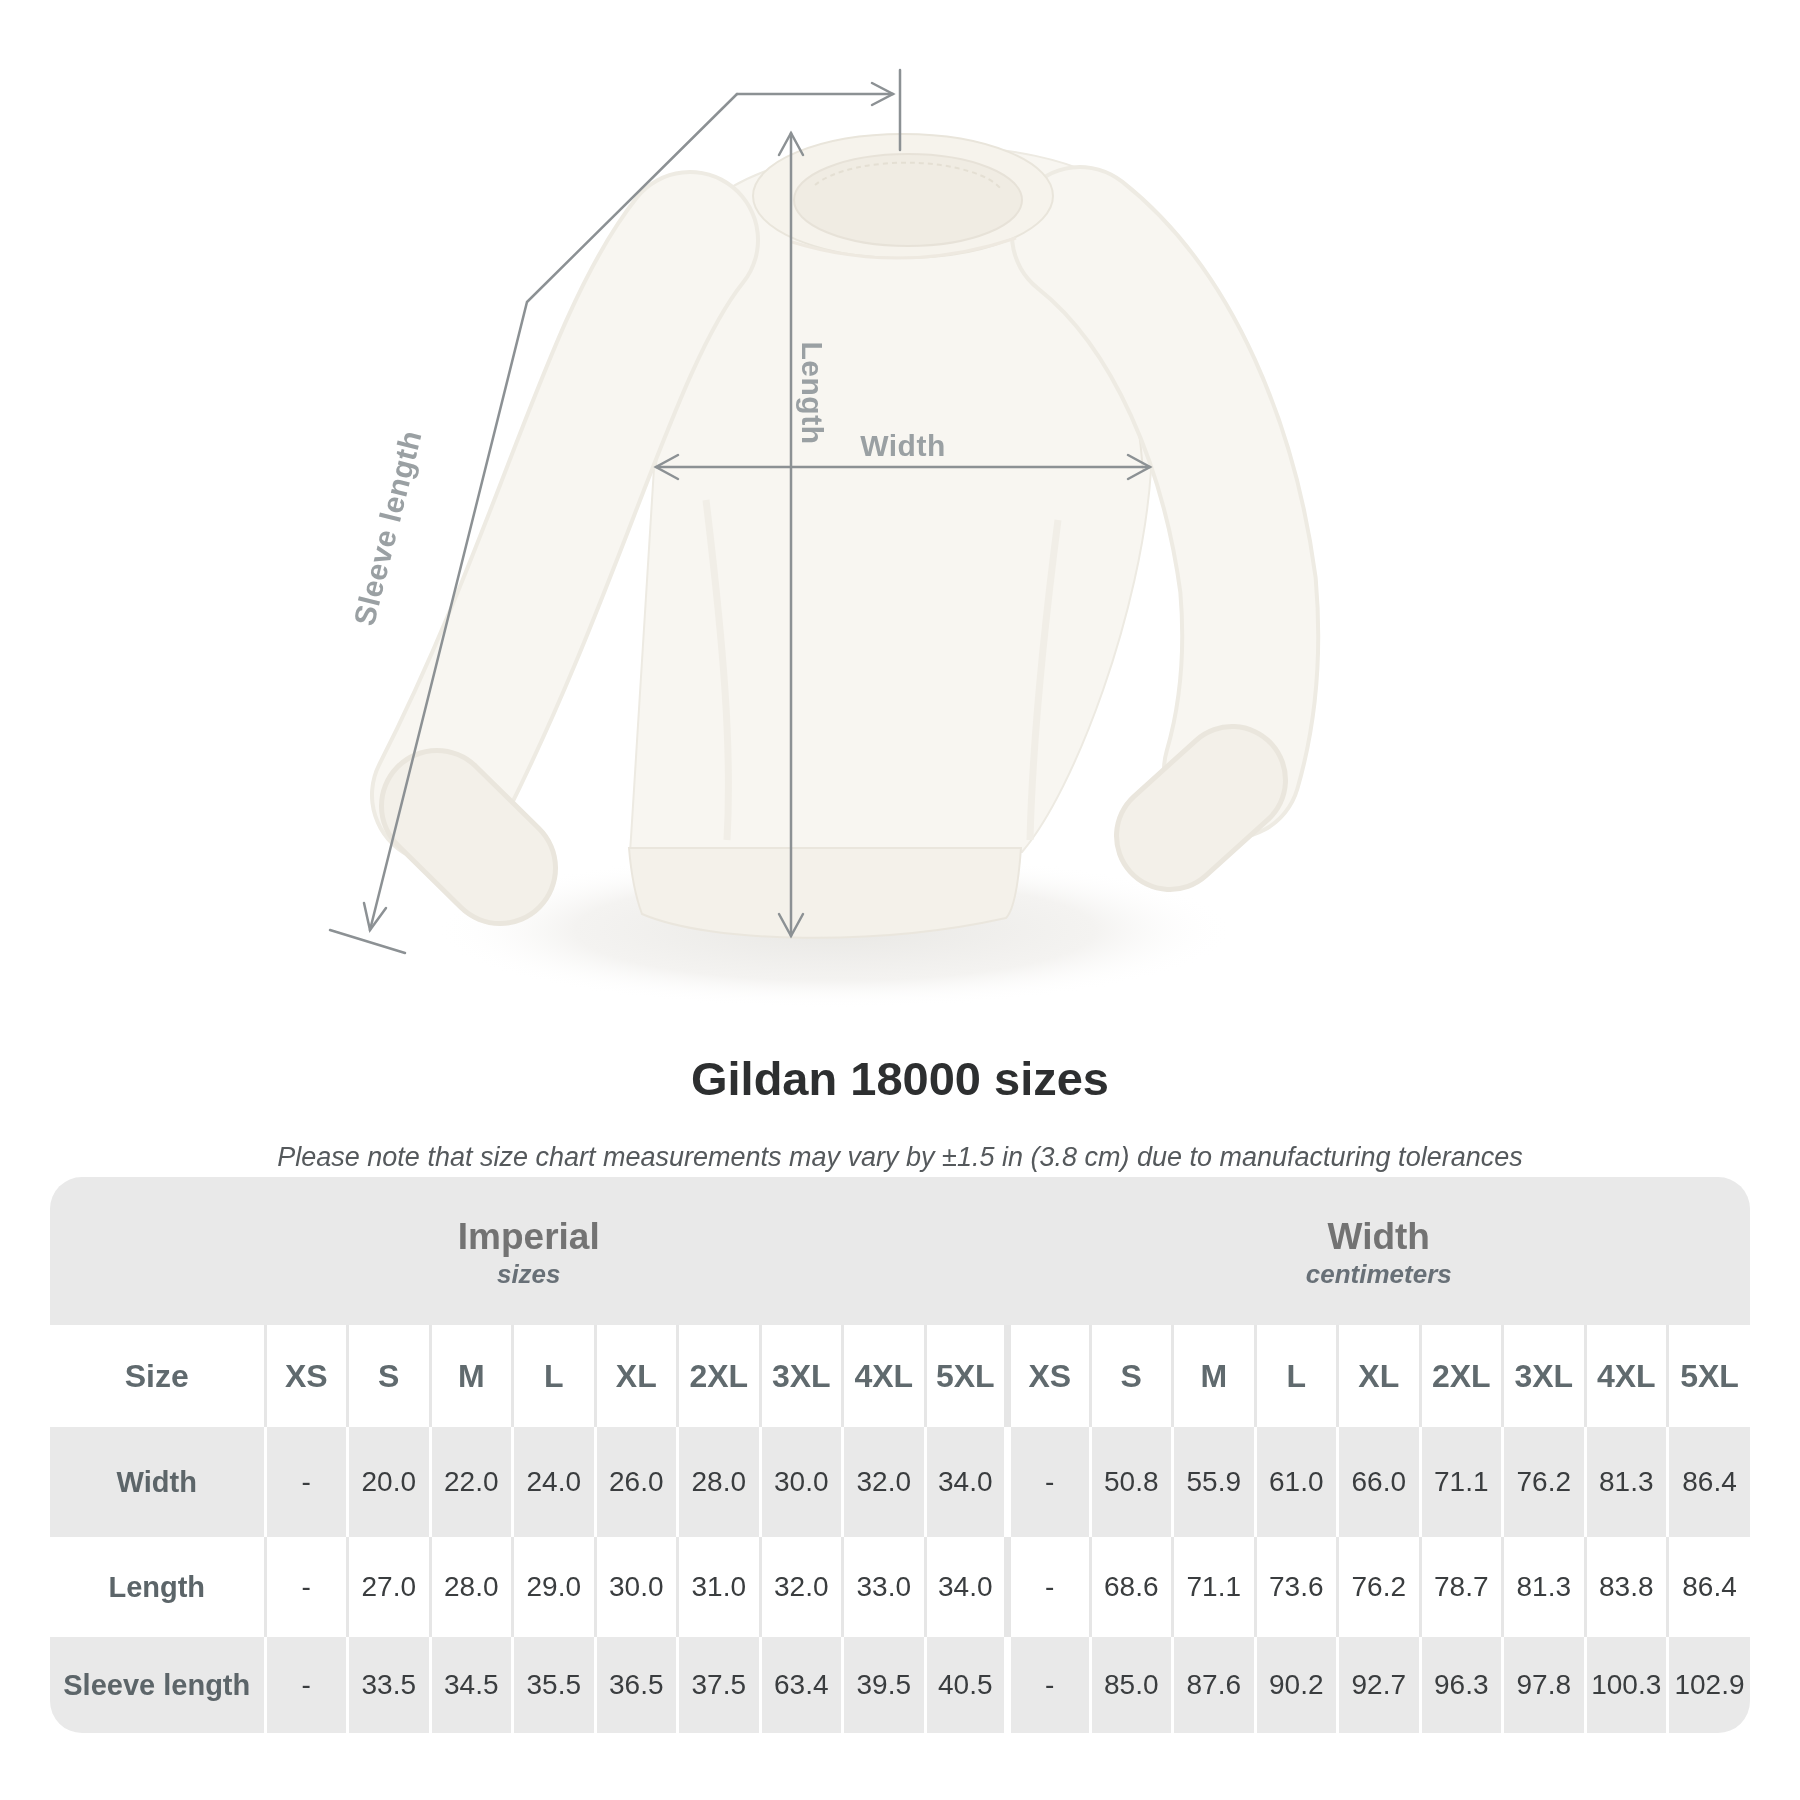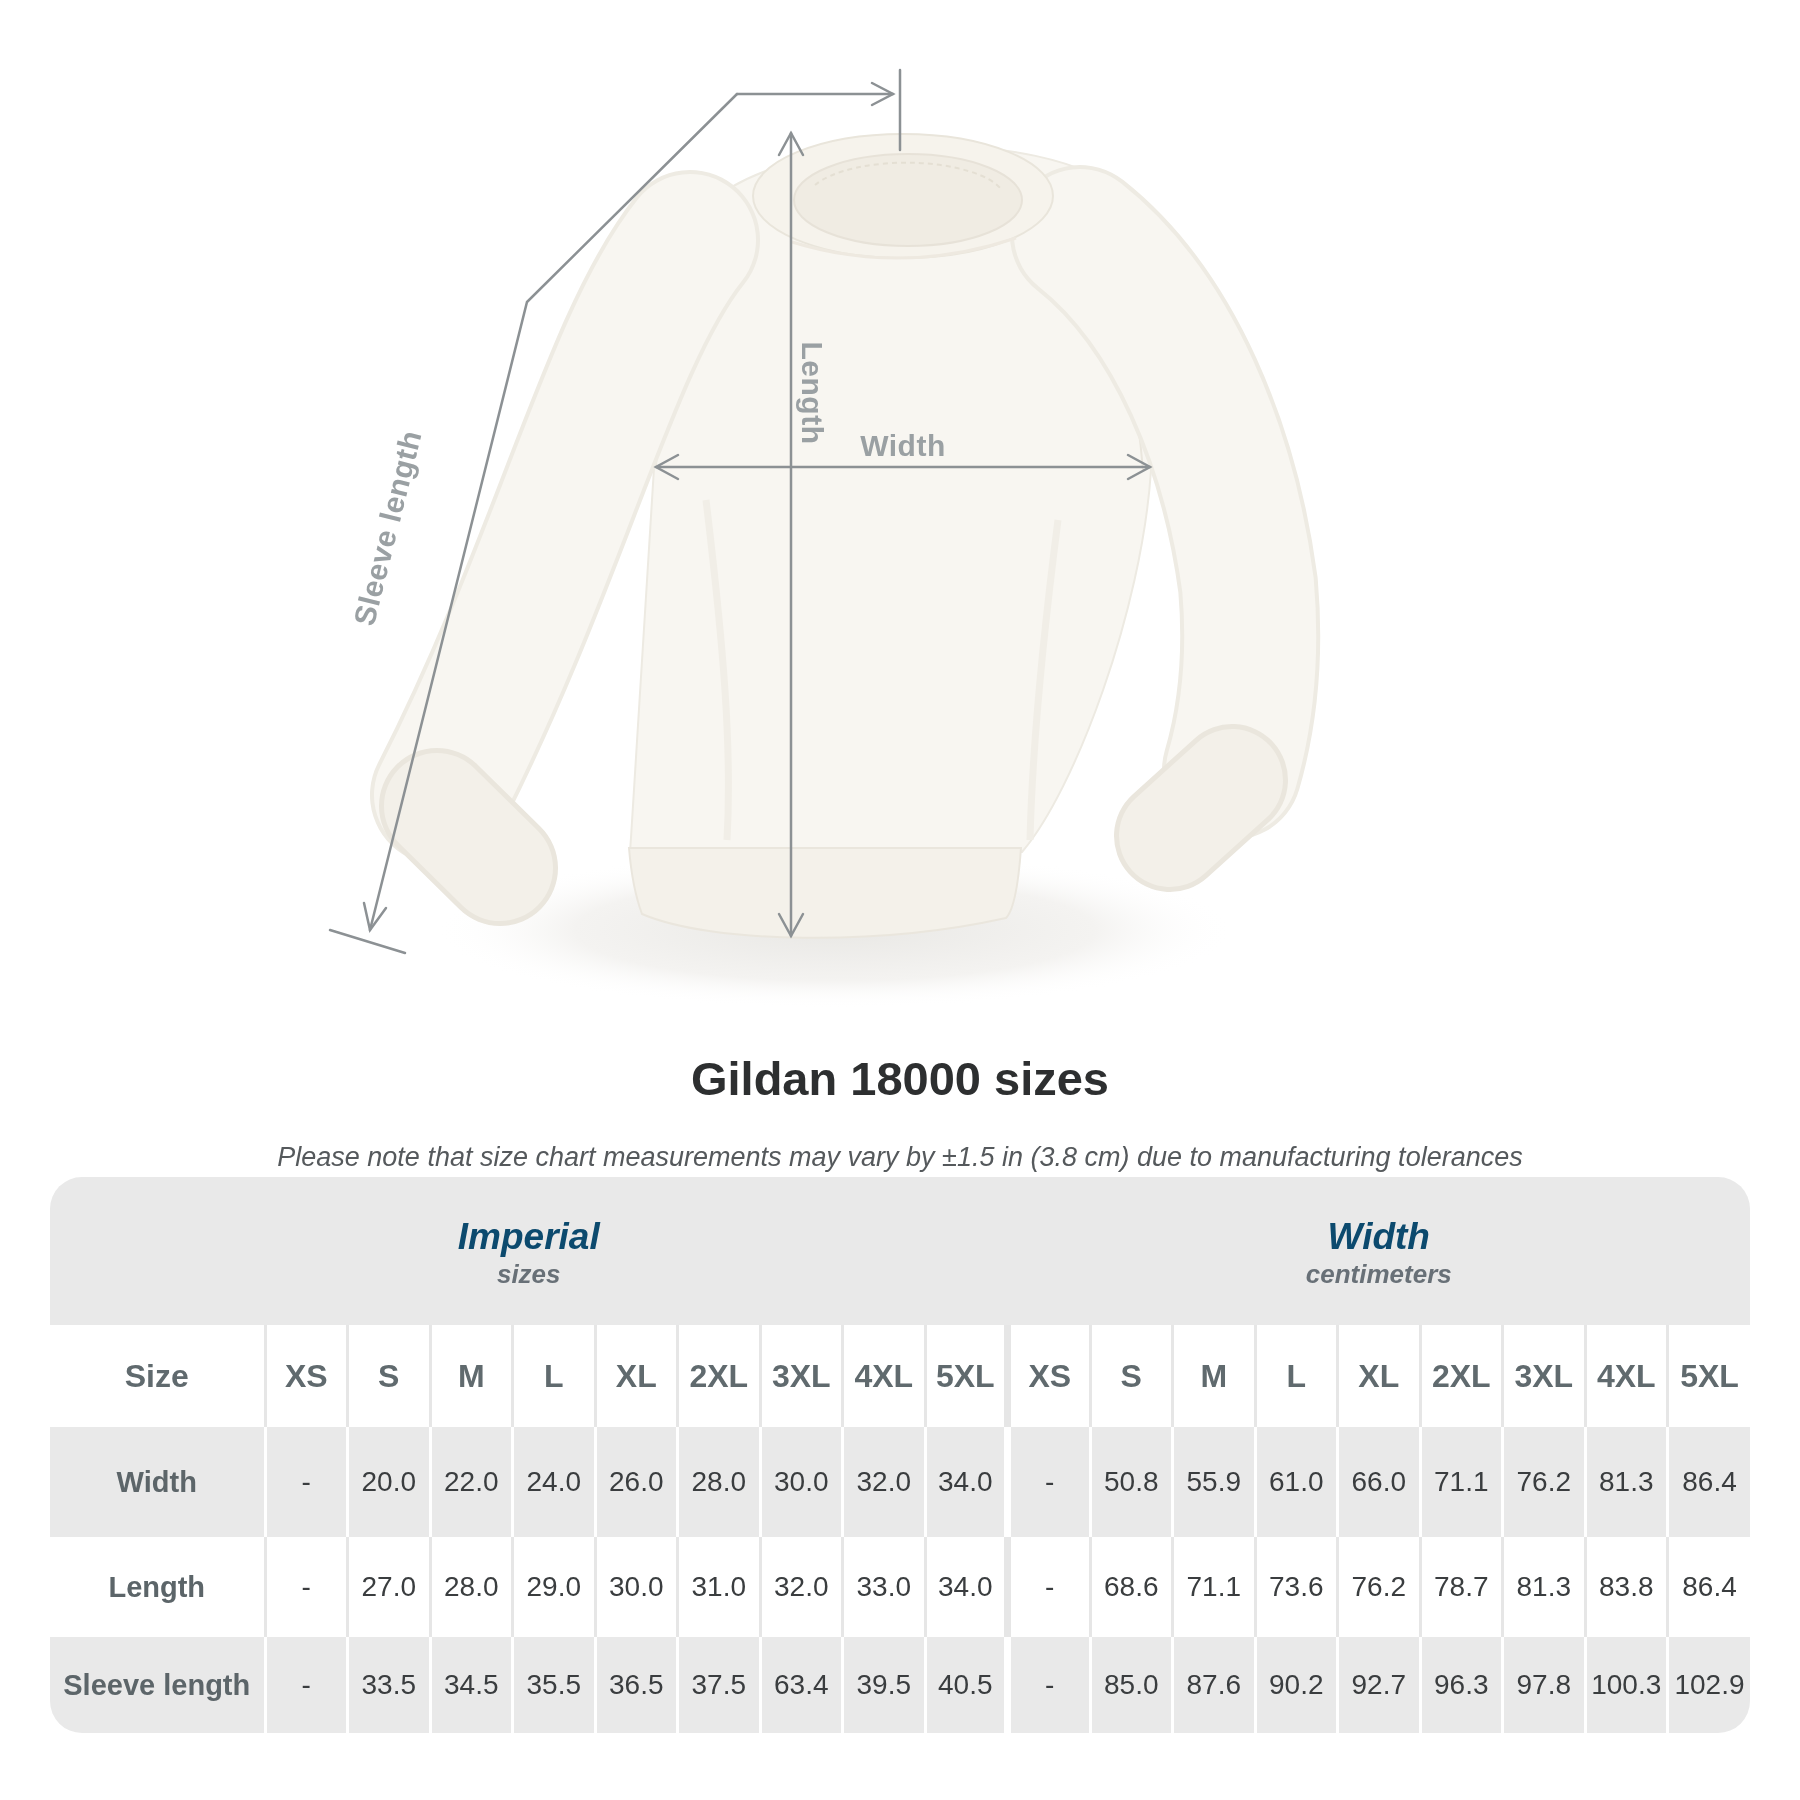--- a/index.html
+++ b/index.html
@@ -26,21 +26,21 @@
   }
   
   .chart-wrap{
     position:absolute;left:50px;top:1177px;width:1700px;border-radius:32px;overflow:hidden;
   }
   table.sizechart{border-collapse:collapse;table-layout:fixed;width:1700px;}
   col.c-label{width:215px;}
   tr.band-row th{
     height:148px;background:#e9e9e9;vertical-align:middle;text-align:center;padding:0;
   }
-  .band-main{font-size:37px;font-weight:700;font-style:italic;color:#0c4a6e;line-height:40px;padding-top:6px;}
+  .band-main{font-size:37px;font-weight:700;color:#737373;line-height:40px;padding-top:6px;}
   .band-sub{font-size:26px;font-style:italic;color:#687077;line-height:34px;}
   tr.sizes-row th{
     height:102px;background:#ffffff;font-size:32px;font-weight:700;color:#606a6e;
     text-align:center;vertical-align:middle;border-left:3px solid #e6e6e6;padding:0;
   }
   tr.sizes-row th:first-child{border-left:none;}
   tbody th,tbody td{text-align:center;vertical-align:middle;padding:0;}
   tbody th{font-size:29px;font-weight:700;color:#5c6569;}
   tbody td{font-size:28px;font-weight:400;color:#3a3d3f;}
   tr.r-gray > *{background:#e9e9e9;border-left:3px solid #ffffff;}

